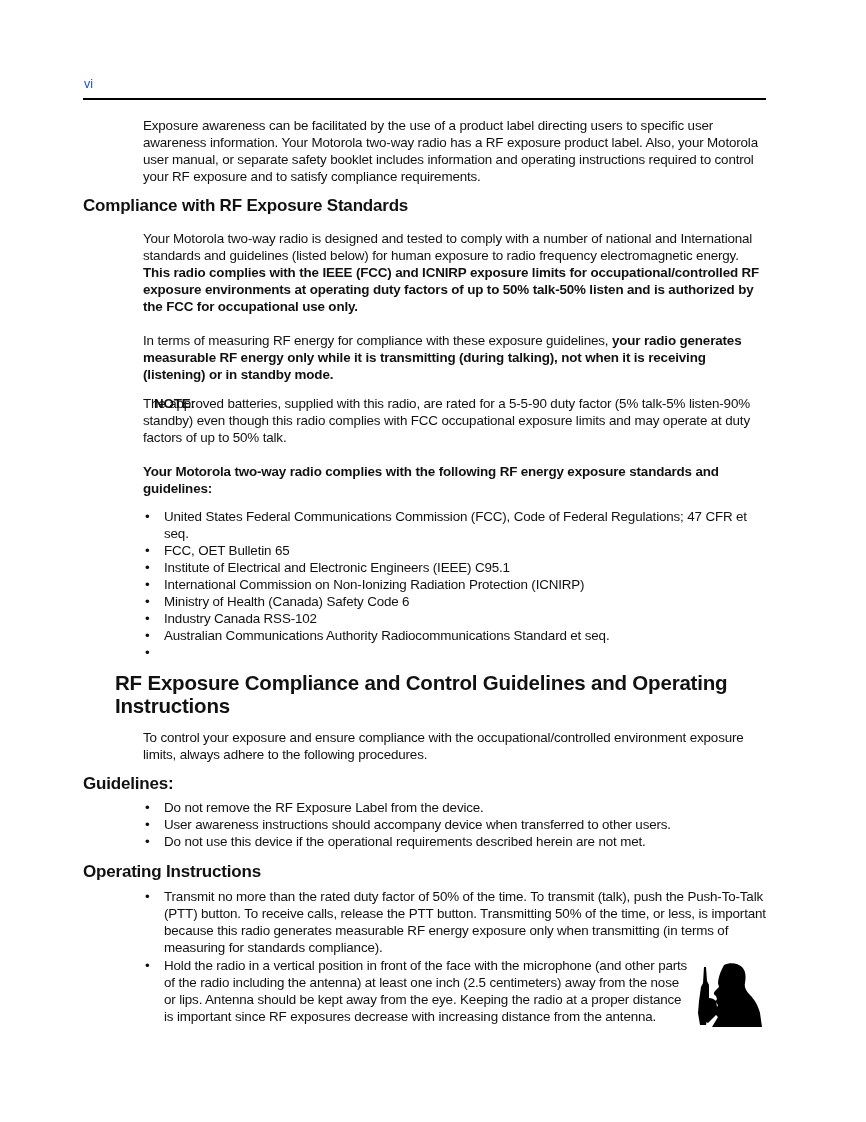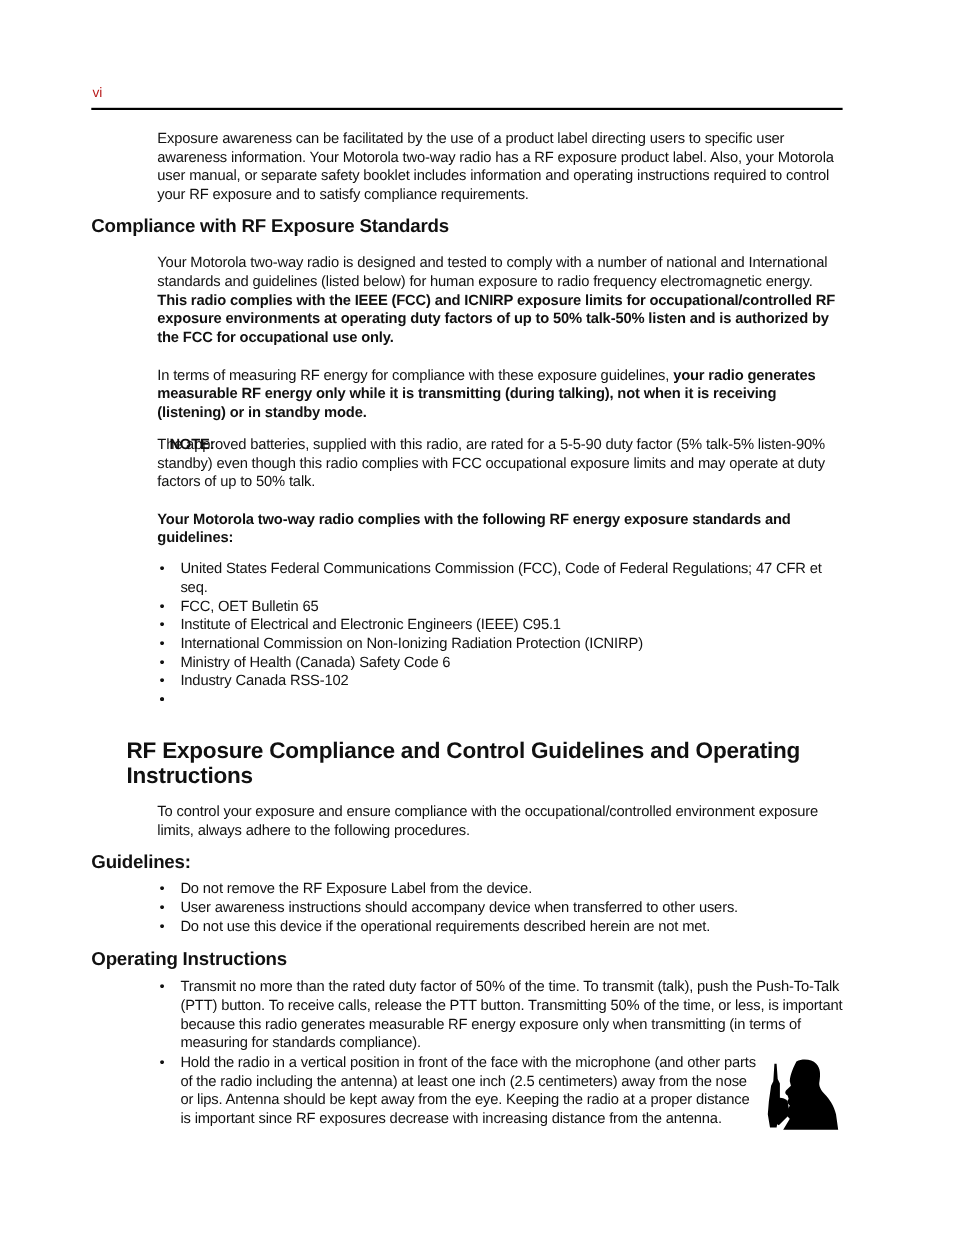--- a/index.html
+++ b/index.html
@@ -2,21 +2,21 @@
 <html><head>
 <meta charset="utf-8">
 <style>
   html, body { margin: 0; padding: 0; background: #ffffff; }
   body {
     width: 866px; height: 1122px; position: relative; overflow: hidden;
     font-family: "Liberation Sans", sans-serif; color: #111;
   }
   .page-num {
     position: absolute; left: 84px; top: 77px;
-    font-size: 12.5px; color: #b91c1c;
+    font-size: 12.5px; color: #1d4ed8;
   }
   .rule {
     position: absolute; left: 83px; top: 98px; width: 683px; height: 2px; background: #000;
   }
   .content {
     position: absolute; left: 0; top: 0; width: 866px;
   }
   .p {
     position: absolute; left: 143px; width: 625px;
     font-size: 13.4px; line-height: 17px; letter-spacing: -0.15px;
@@ -70,21 +70,21 @@
 
   <div class="p" style="top:463px;font-weight:bold;">Your Motorola two-way radio complies with the following RF energy exposure standards and guidelines:</div>
 
   <ul class="bl" style="top:508px;">
     <li><span class="dot">•</span><span>United States Federal Communications Commission (FCC), Code of Federal Regulations; 47 CFR et seq.</span></li>
     <li><span class="dot">•</span><span>FCC, OET Bulletin 65</span></li>
     <li><span class="dot">•</span><span>Institute of Electrical and Electronic Engineers (IEEE) C95.1</span></li>
     <li><span class="dot">•</span><span>International Commission on Non-Ionizing Radiation Protection (ICNIRP)</span></li>
     <li><span class="dot">•</span><span>Ministry of Health (Canada) Safety Code 6</span></li>
     <li><span class="dot">•</span><span>Industry Canada RSS-102</span></li>
-    <li><span class="dot">•</span></li>
+    <li><span class="dot">•</span><span>Australian Communications Authority Radiocommunications Standard et seq.</span></li>
     <li><span class="dot">•</span></li>
   </ul>
 
   <div class="h1" style="top:671px;">RF Exposure Compliance and Control Guidelines and Operating Instructions</div>
 
   <div class="p" style="top:729px;">To control your exposure and ensure compliance with the occupational/controlled environment exposure limits, always adhere to the following procedures.</div>
 
   <div class="h2" style="top:774px;">Guidelines:</div>
 
   <ul class="bl" style="top:799px;">

